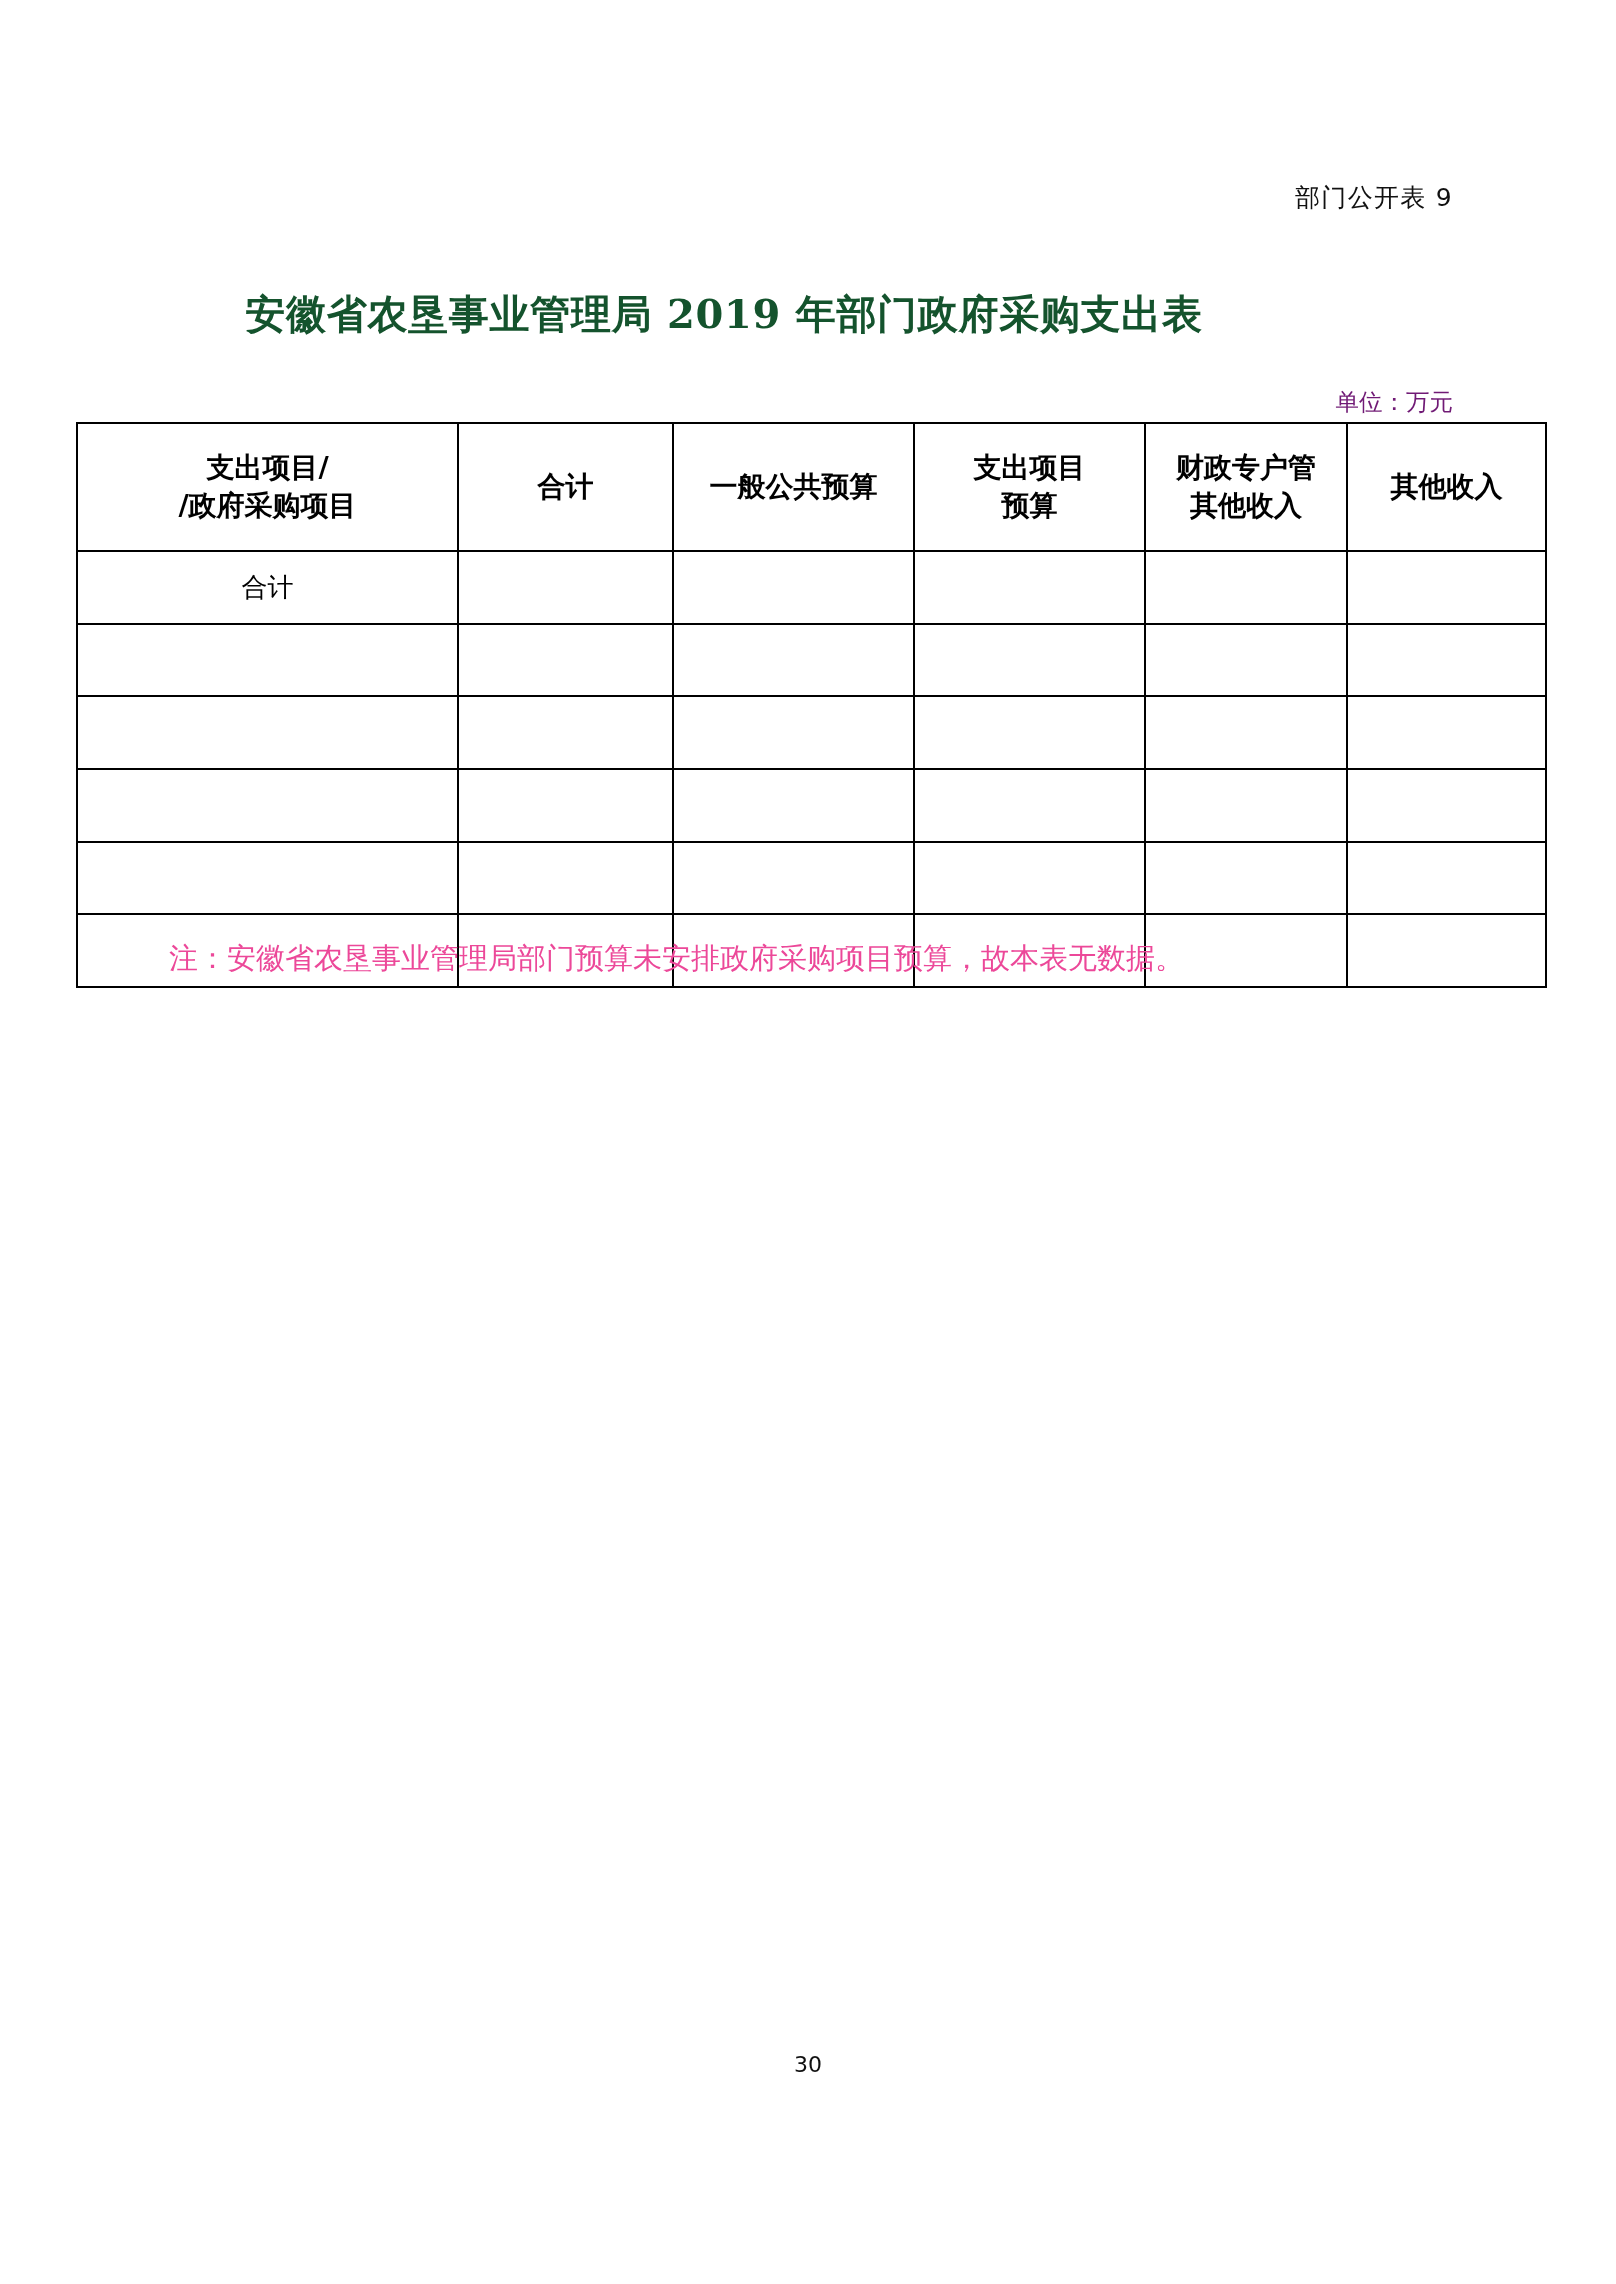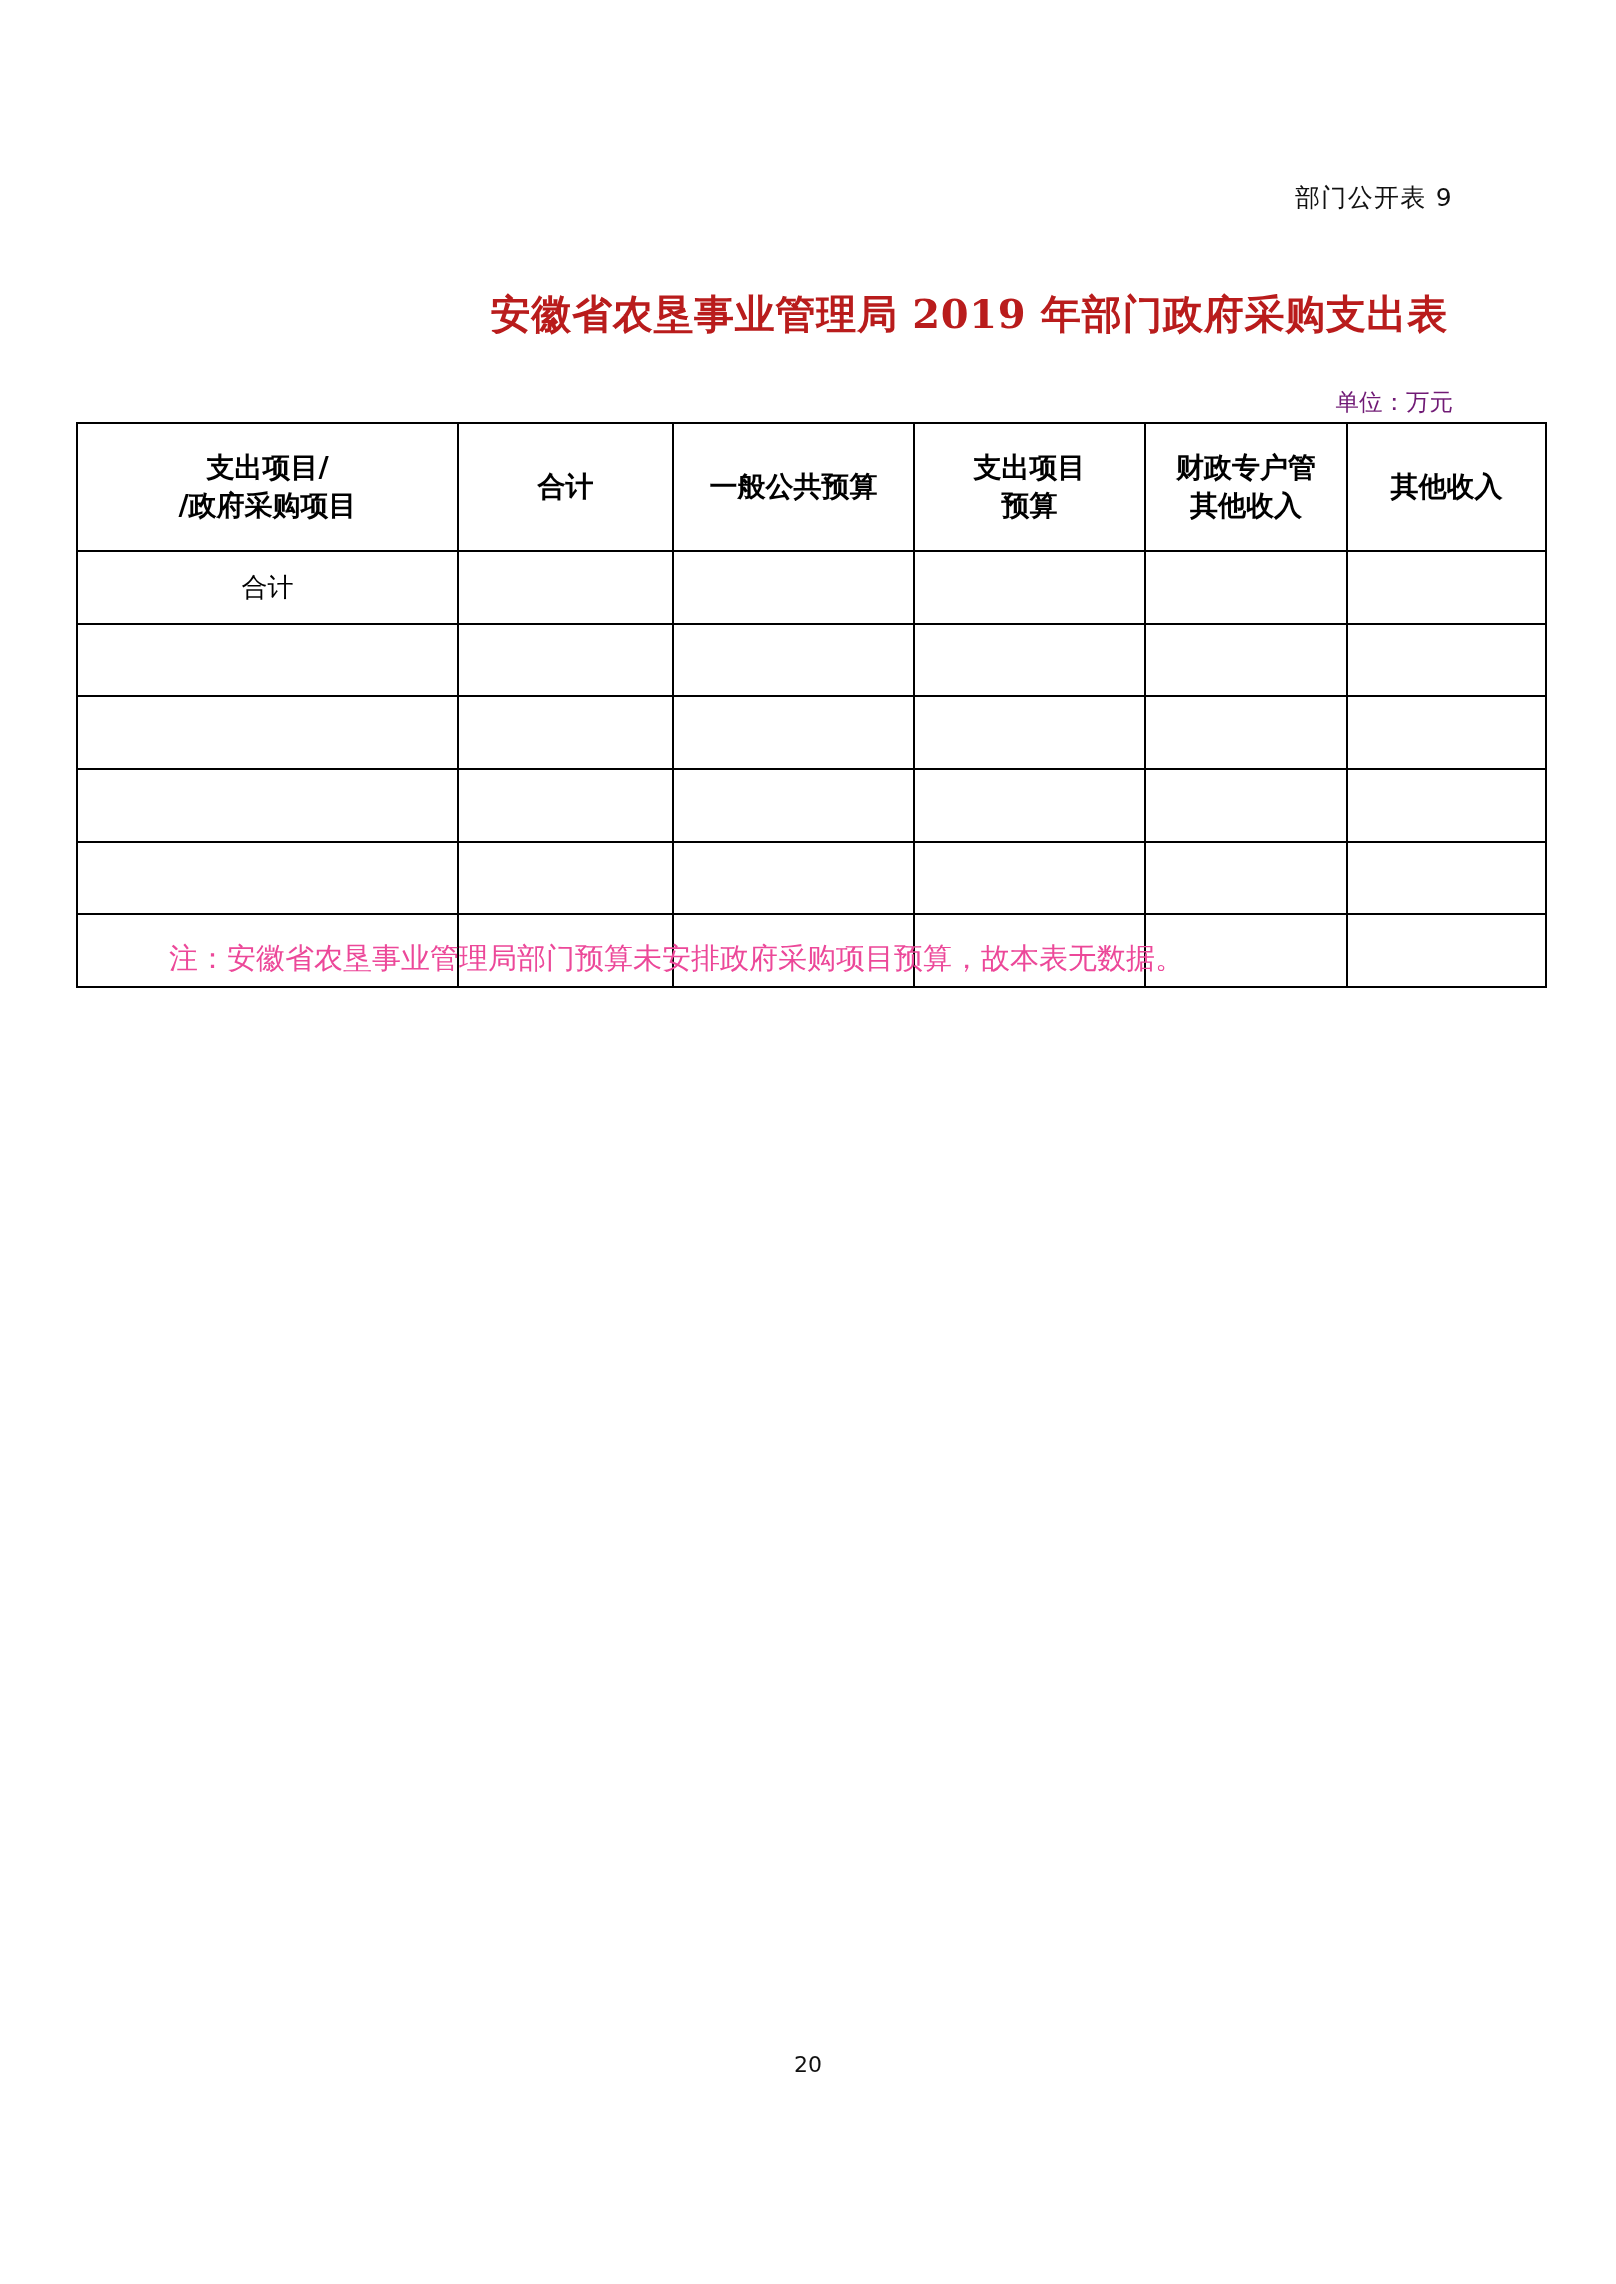--- a/index.html
+++ b/index.html
@@ -34,26 +34,26 @@
     color: #111;
     white-space: nowrap;
   }
 
   
   .doc-title {
     position: absolute;
     top: 287px;
     left: 0;
     width: 1448px;
-    text-align: right;
+    text-align: center;
     font-family: "DejaVu Serif", "Liberation Serif", serif;
     font-weight: bold;
     font-size: 40px;
     letter-spacing: 0.7px;
-    color: #b91c1c;
+    color: #14532d;
     white-space: nowrap;
   }
 
   
   .unit-line {
     position: absolute;
     top: 386px;
     right: 163px;
     font-family: Liberation Serif, serif;
     font-size: 23.5px;
@@ -223,16 +223,16 @@
           <td></td>
           <td></td>
           <td></td>
         </tr>
       </tbody>
     </table>
   </div>
 
   <div class="note">注：安徽省农垦事业管理局部门预算未安排政府采购项目预算，故本表无数据。</div>
 
-  <div class="page-number">20</div>
+  <div class="page-number">30</div>
 
 </div>
 
 
 </body></html>

